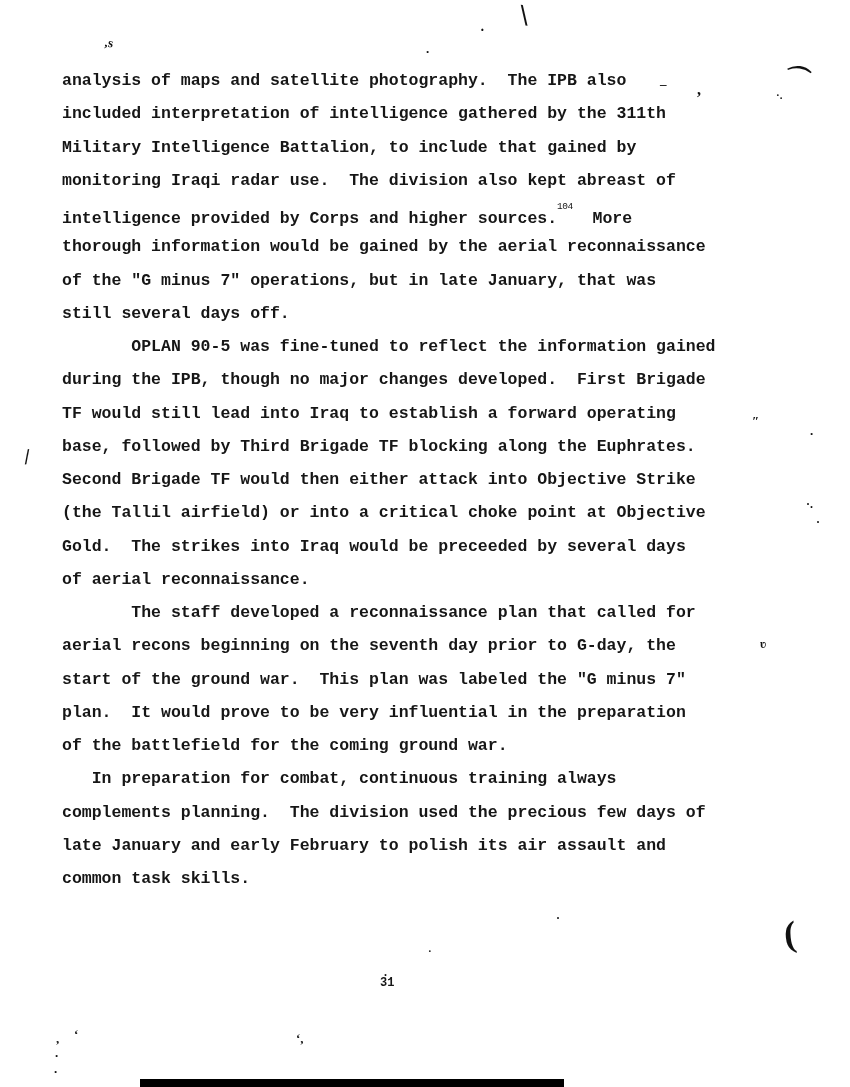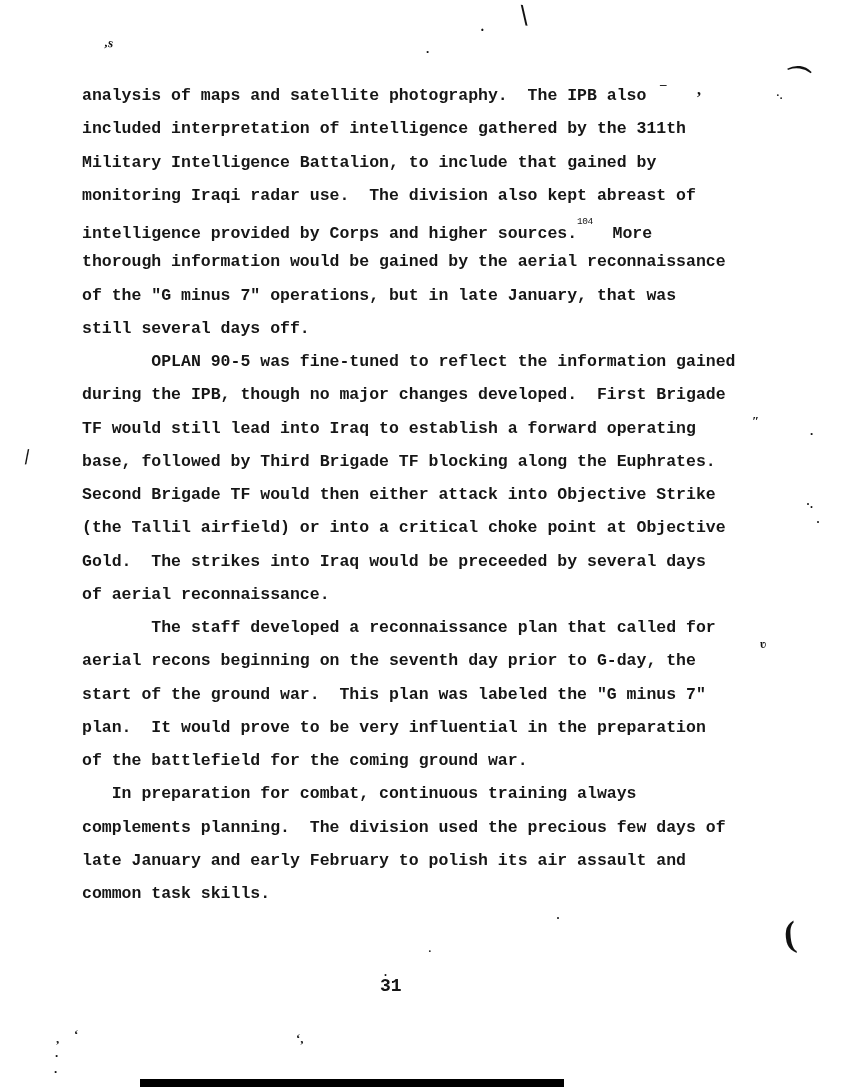--- a/index.html
+++ b/index.html
@@ -12,44 +12,43 @@
     width: 850px;
     height: 1087px;
     background: #ffffff;
     overflow: hidden;
     font-family: "Liberation Mono", "DejaVu Sans Mono", monospace;
     color: #161616;
   }
   .text-block {
     position: absolute;
     left: 62px;
-    top: 79px;
+    top: 64px;
     width: 720px;
     font-size: 16.5px;
     font-weight: 700;
     line-height: 33.25px;
     white-space: pre;
     letter-spacing: 0px;
-    margin-left: 20px;
   }
   .line {
     height: 33.25px;
   }
   .line sup {
     font-size: 9.5px;
     font-weight: 400;
     position: relative;
     top: -7px;
     letter-spacing: -0.5px;
   }
   .page-number {
     position: absolute;
     left: 380px;
     top: 976px;
-    font-size: 18px;
+    font-size: 12px;
     font-weight: 700;
   }
   .marks-layer .mark {
     position: absolute;
     color: #111111;
     font-weight: 700;
     line-height: 1;
     white-space: pre;
     font-family: "Liberation Serif", "DejaVu Serif", serif;
   }

